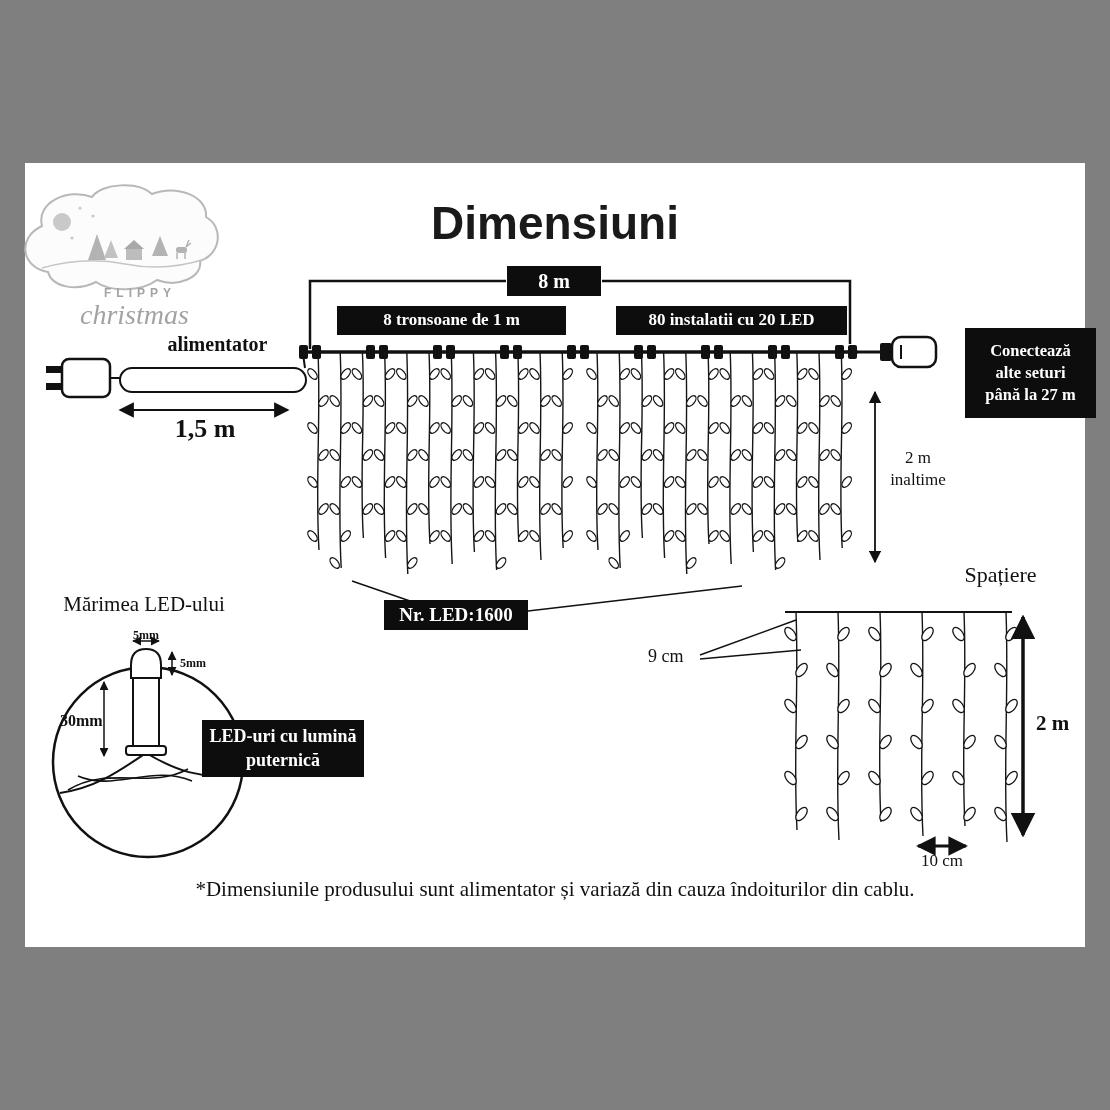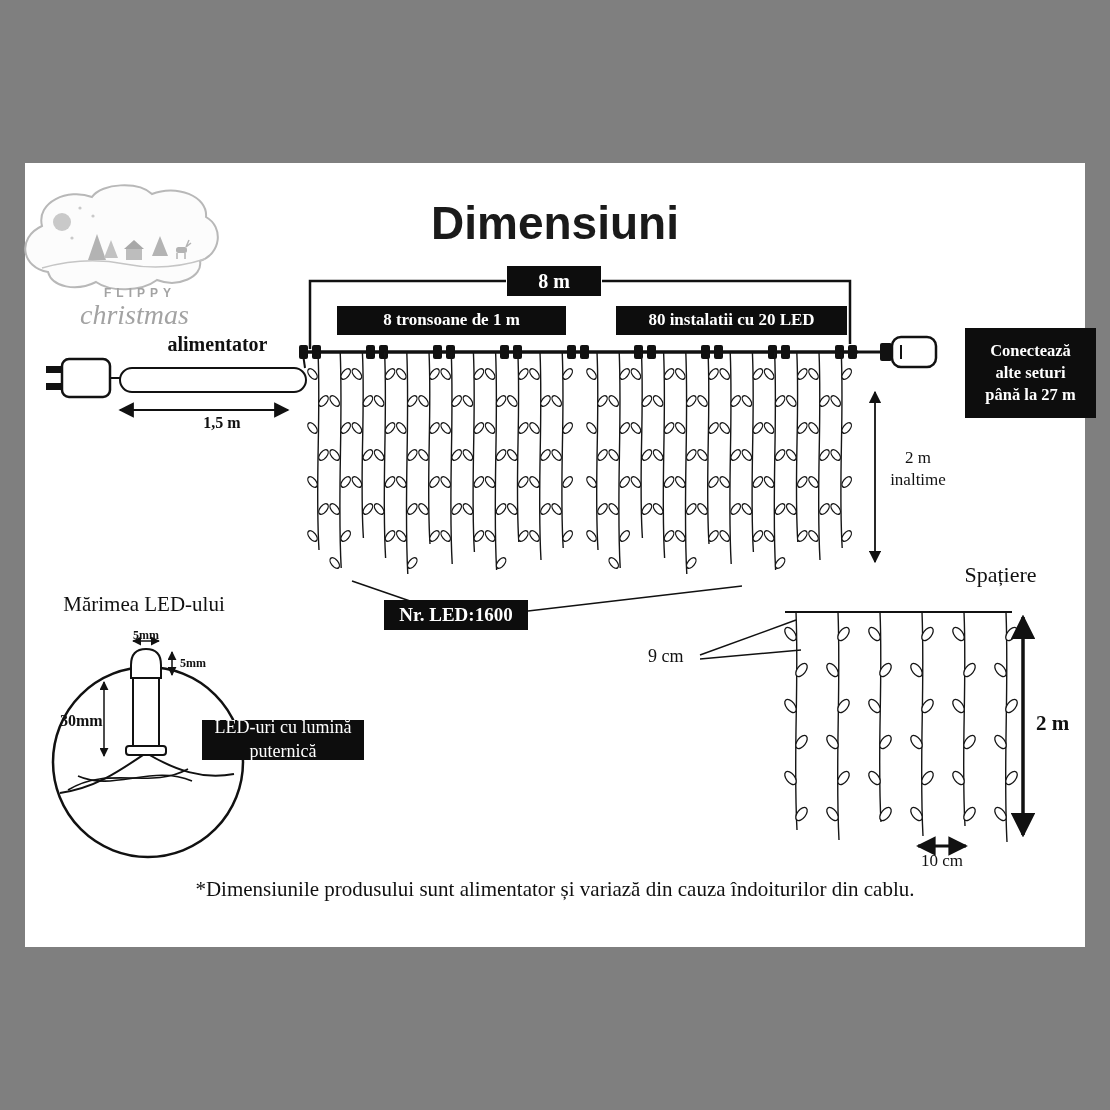--- a/index.html
+++ b/index.html
@@ -382,21 +382,21 @@
   <div class="bb" style="left:337px; top:306px; width:229px; height:29px; font-size:17px;">
     <span>8 tronsoane de 1 m</span>
   </div>
 
   <div class="bb" style="left:616px; top:306px; width:231px; height:29px; font-size:17px;">
     <span>80 instalatii cu 20 LED</span>
   </div>
 
   <div class="lb center" style="left:135px; top:333px; width:165px; font-size:20px; font-weight:bold;">alimentator</div>
 
-  <div class="lb center" style="left:167px; top:414px; width:110px; font-size:16px; font-weight:bold;font-family:Liberation Serif, serif;">1,5 m</div>
+  <div class="lb center" style="left:150px; top:414px; width:110px; font-size:26px; font-weight:bold;font-family:Liberation Serif, serif;">1,5 m</div>
 
   <div class="bb" style="left:953px; top:328px; width:131px; height:90px; font-size:16.5px;margin-left:12px;">
     <span>Conectează</span>
     <span>alte seturi</span>
     <span>până la 27 m</span>
   </div>
 
   <div class="lb center" style="left:886px; top:447px; width:64px; font-size:17px; line-height:1.3;">
     <span style="display:block;">2 m</span>
     <span style="display:block;">inaltime</span>
@@ -409,21 +409,21 @@
   </div>
 
   <div class="lb center" style="left:38px; top:592px; width:212px; font-size:21px;">Mărimea LED-ului</div>
 
   <div class="lb center" style="left:120px; top:628px; width:52px; font-size:12px; font-weight:bold;">5mm</div>
 
   <div class="lb" style="left:180px; top:656px; font-size:12px; font-weight:bold;">5mm</div>
 
   <div class="lb" style="left:60px; top:712px; font-size:16px; font-weight:bold;text-align:center;">30mm</div>
 
-  <div class="bb" style="left:202px; top:720px; width:162px; height:40px; font-size:18px; font-weight:400;">
+  <div class="bb" style="left:202px; top:720px; width:162px; height:57px; font-size:18px; font-weight:700;">
     <span>LED-uri cu lumină</span>
     <span>puternică</span>
   </div>
 
   <div class="lb" style="left:648px; top:646px; font-size:18px;">9 cm</div>
 
   <div class="lb" style="left:1036px; top:711px; font-size:21px; font-weight:bold;">2 m</div>
 
   <div class="lb center" style="left:911px; top:851px; width:62px; font-size:17px;">10 cm</div>
 

